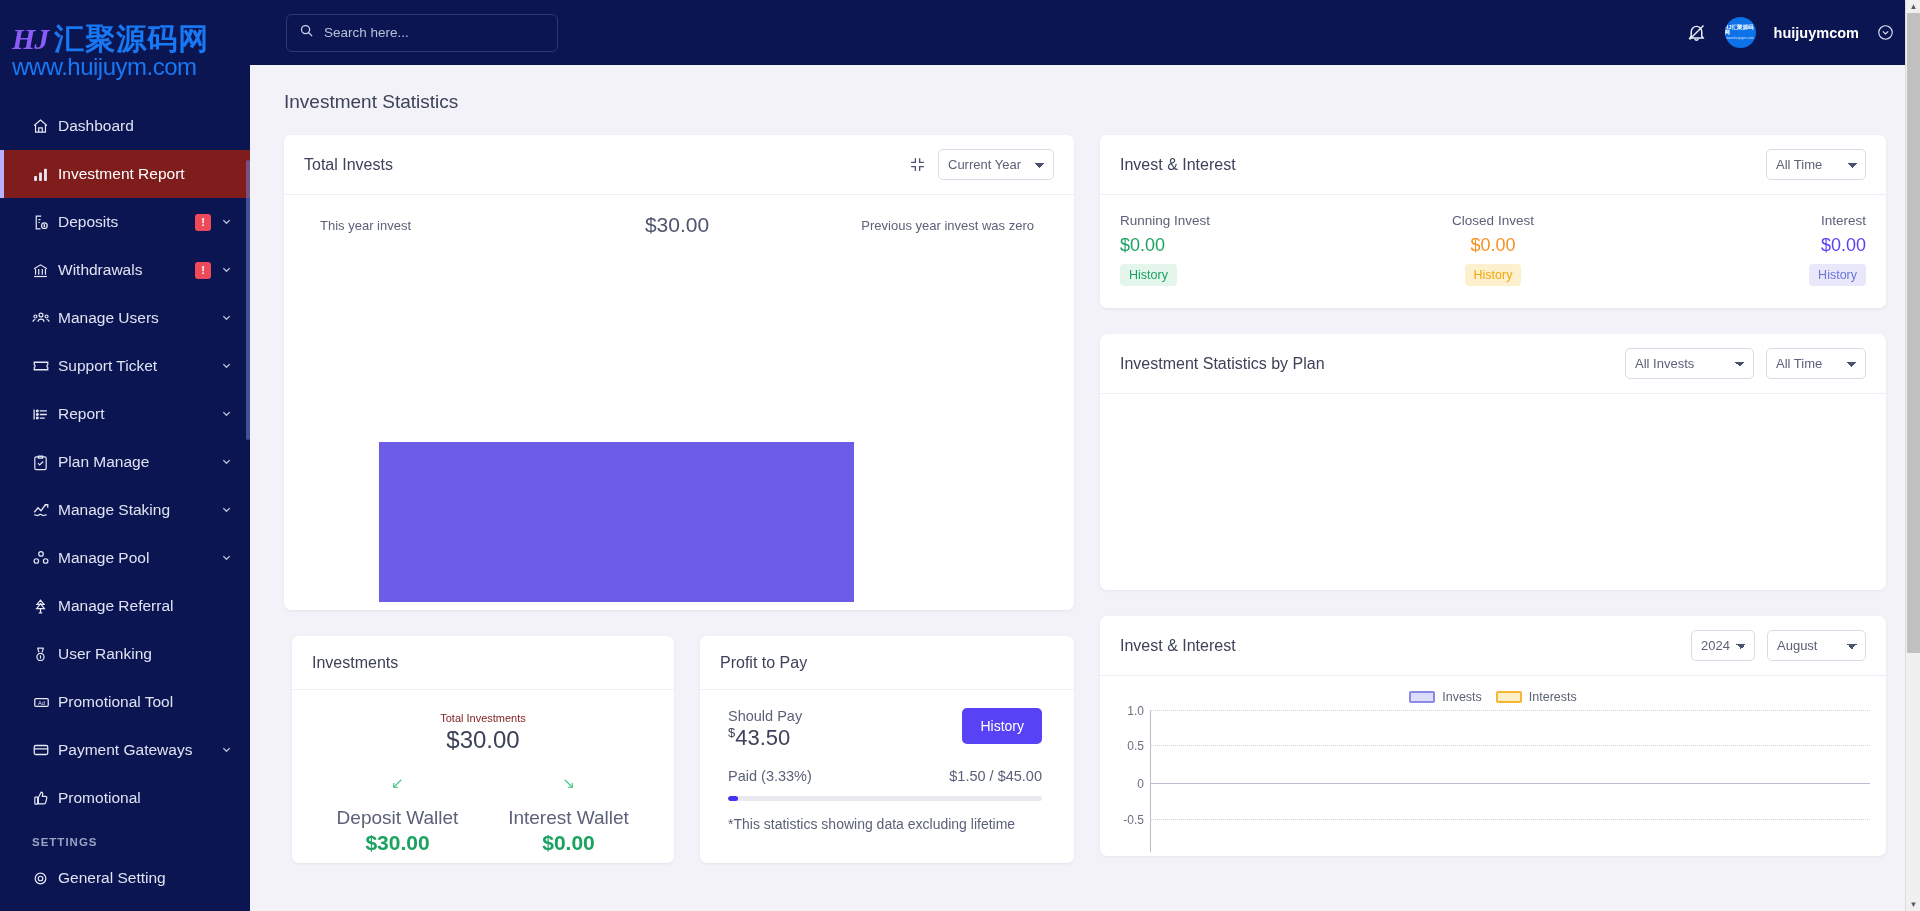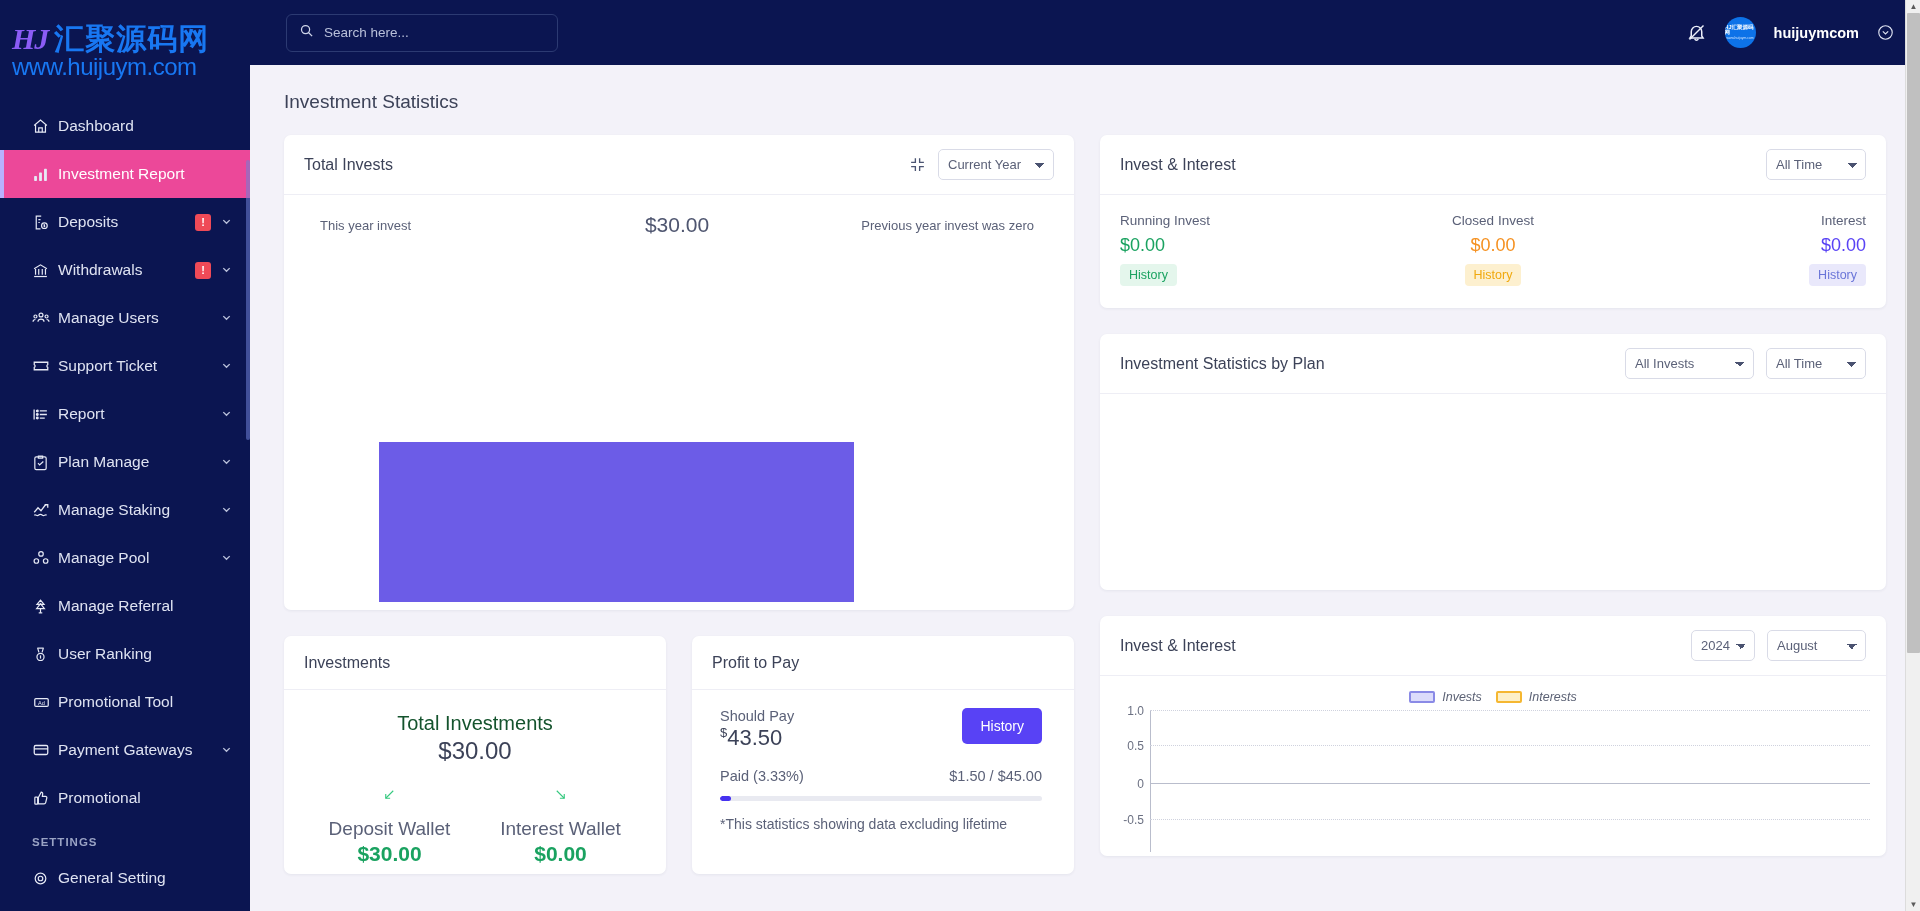--- a/index.html
+++ b/index.html
@@ -45,21 +45,21 @@
     cursor: pointer; position: relative;
     text-decoration: none;
   }
   .nav-item .ico {
     width: 26px; min-width: 26px; height: 22px;
     display: flex; align-items: center; justify-content: flex-start;
     color: #e6e9f5;
   }
   .nav-item .lbl { flex: 1; white-space: nowrap; }
   .nav-item.active {
-    background: #ec4899;
+    background: #7f1d1d;
     color: #fff;
   }
   .nav-item.active::before {
     content: ""; position: absolute; left: 0; top: 0; bottom: 0;
     width: 4px; background: #b9b0ff;
   }
   .badge {
     background: #ef4a57; color: #fff;
     font-size: 11px; font-weight: bold;
     width: 16px; height: 17px; border-radius: 3px;
@@ -178,24 +178,24 @@
     padding: 4px 9px;
   }
   .pill.green { background: #e4f6ec; color: #1aa260; }
   .pill.orange { background: #fdf0cf; color: #f0a80c; }
   .pill.blue { background: #e9e8fb; color: #6a75d8; }
 
   .plan-body { height: 196px; }
 
   
   .row2 { display: flex; gap: 26px; }
-  .inv-card { width: 382px; min-width: 382px; }
+  .inv-card { width: 382px; min-width: 382px; margin-left: 8px; }
   .p2p-card { flex: 1; }
   .inv-body { padding: 22px 20px 8px 20px; text-align: center; }
-  .inv-tot-lbl { font-size: 20px; color: #14532d; }
+  .inv-tot-lbl { font-size: 11px; color: #7f1d1d; }
   .inv-tot-val { font-size: 24px; color: #3c4258; margin-top: 2px; }
   .inv-arrows { display: flex; margin-top: 22px; }
   .inv-arrows > div { flex: 1; display: flex; justify-content: center; color: #36c97f; }
   .inv-wallets { display: flex; margin-top: 16px; }
   .inv-wallets > div { flex: 1; }
   .w-lbl { font-size: 19px; color: #5b6178; }
   .w-val { font-size: 21px; color: #1aa260; font-weight: bold; margin-top: 2px; }
 
   
   .p2p-body { padding: 18px 32px 10px 20px; margin-left: 8px; }
@@ -220,21 +220,21 @@
   }
   .progress > i { display: block; height: 100%; background: #4632f0; border-radius: 3px; }
   .p2p-note { margin-top: 14px; font-size: 14px; color: #5b6178; line-height: 1.35; }
 
   
   .chart-body { padding: 14px 16px 0 16px; height: 180px; position: relative; }
   .chart-legend {
     display: flex; justify-content: center; align-items: center; gap: 14px;
     font-size: 12.5px; color: #5c6275; margin-bottom: 6px;
   }
-  .lg { display: flex; align-items: center; gap: 7px; font-style: italic; }
+  .lg { display: flex; align-items: center; gap: 7px; }
   .lg .sw { width: 26px; height: 12px; border-radius: 2px; }
   .sw.invests { background: #dcdcfb; border: 2px solid #8a8ae6; }
   .sw.interests { background: #fdf0c8; border: 2px solid #f5b731; }
   .plot { position: relative; height: 128px; margin-left: 34px; }
   .yaxis-lbl {
     position: absolute; right: calc(100% + 6px); font-size: 12px;
     color: #6b7082; transform: translateY(-50%); white-space: nowrap;
   }
   .gl { position: absolute; left: 0; right: 0; border-top: 1px dotted #cfd2de; }
   .gl.zero { border-top: 1px solid #b9bdcc; }

